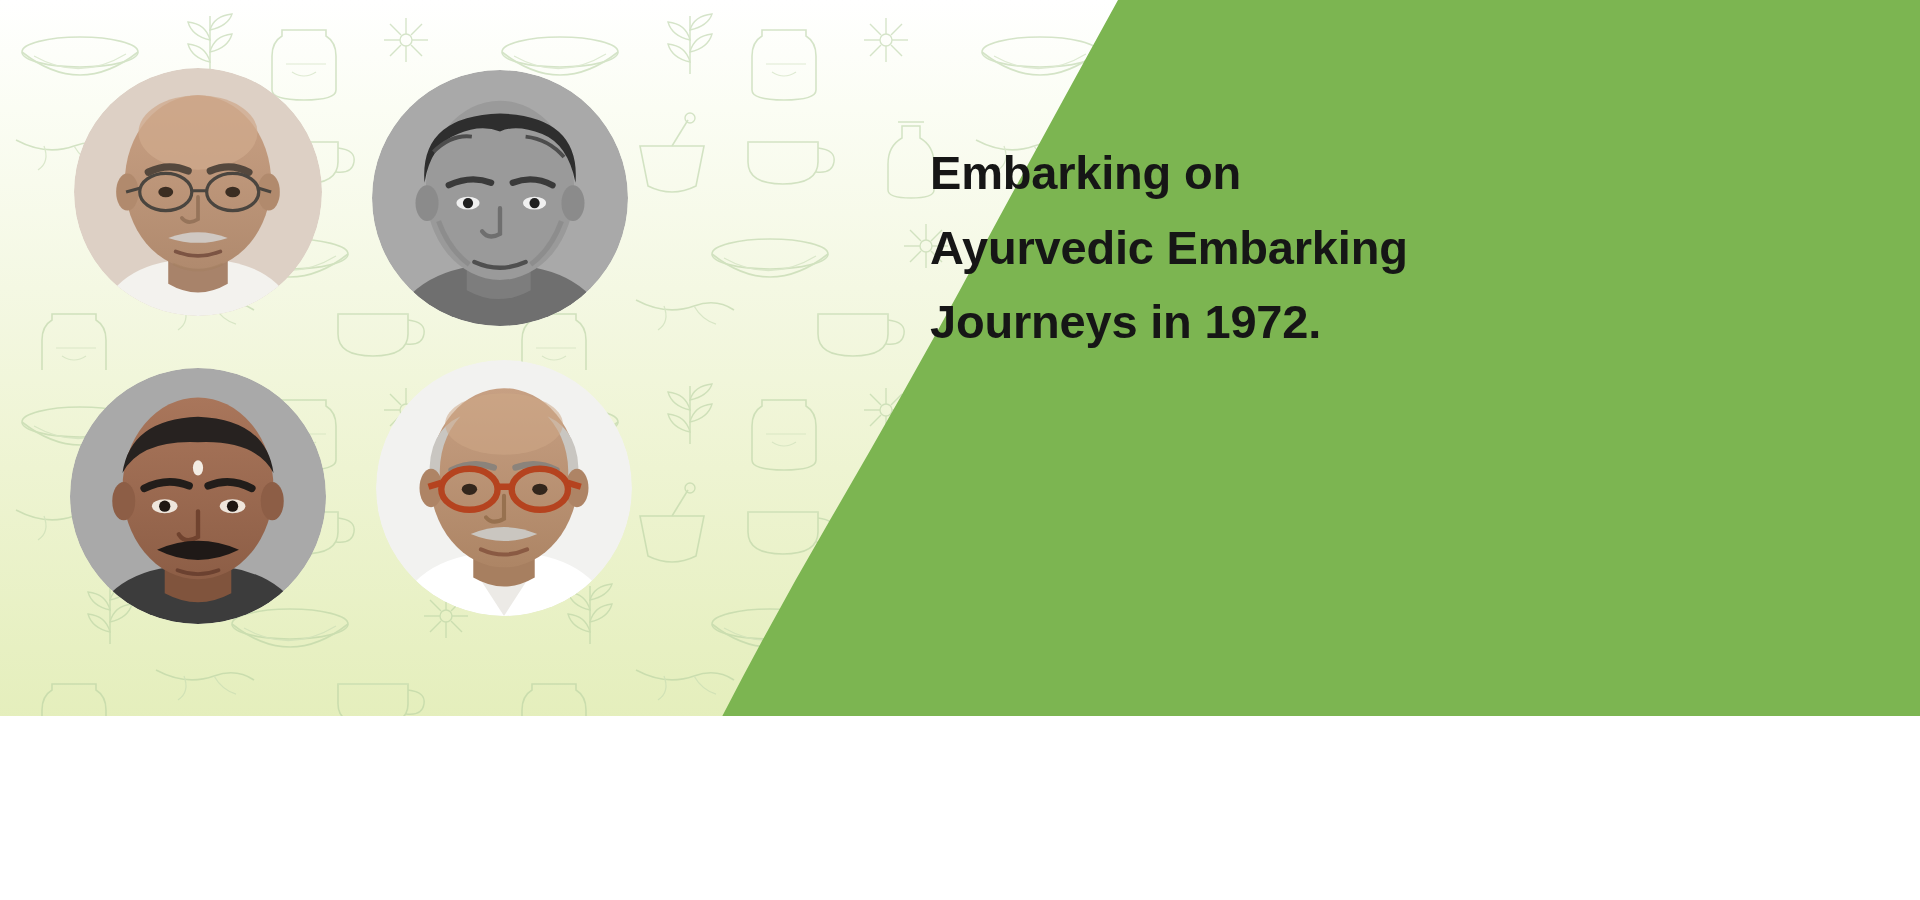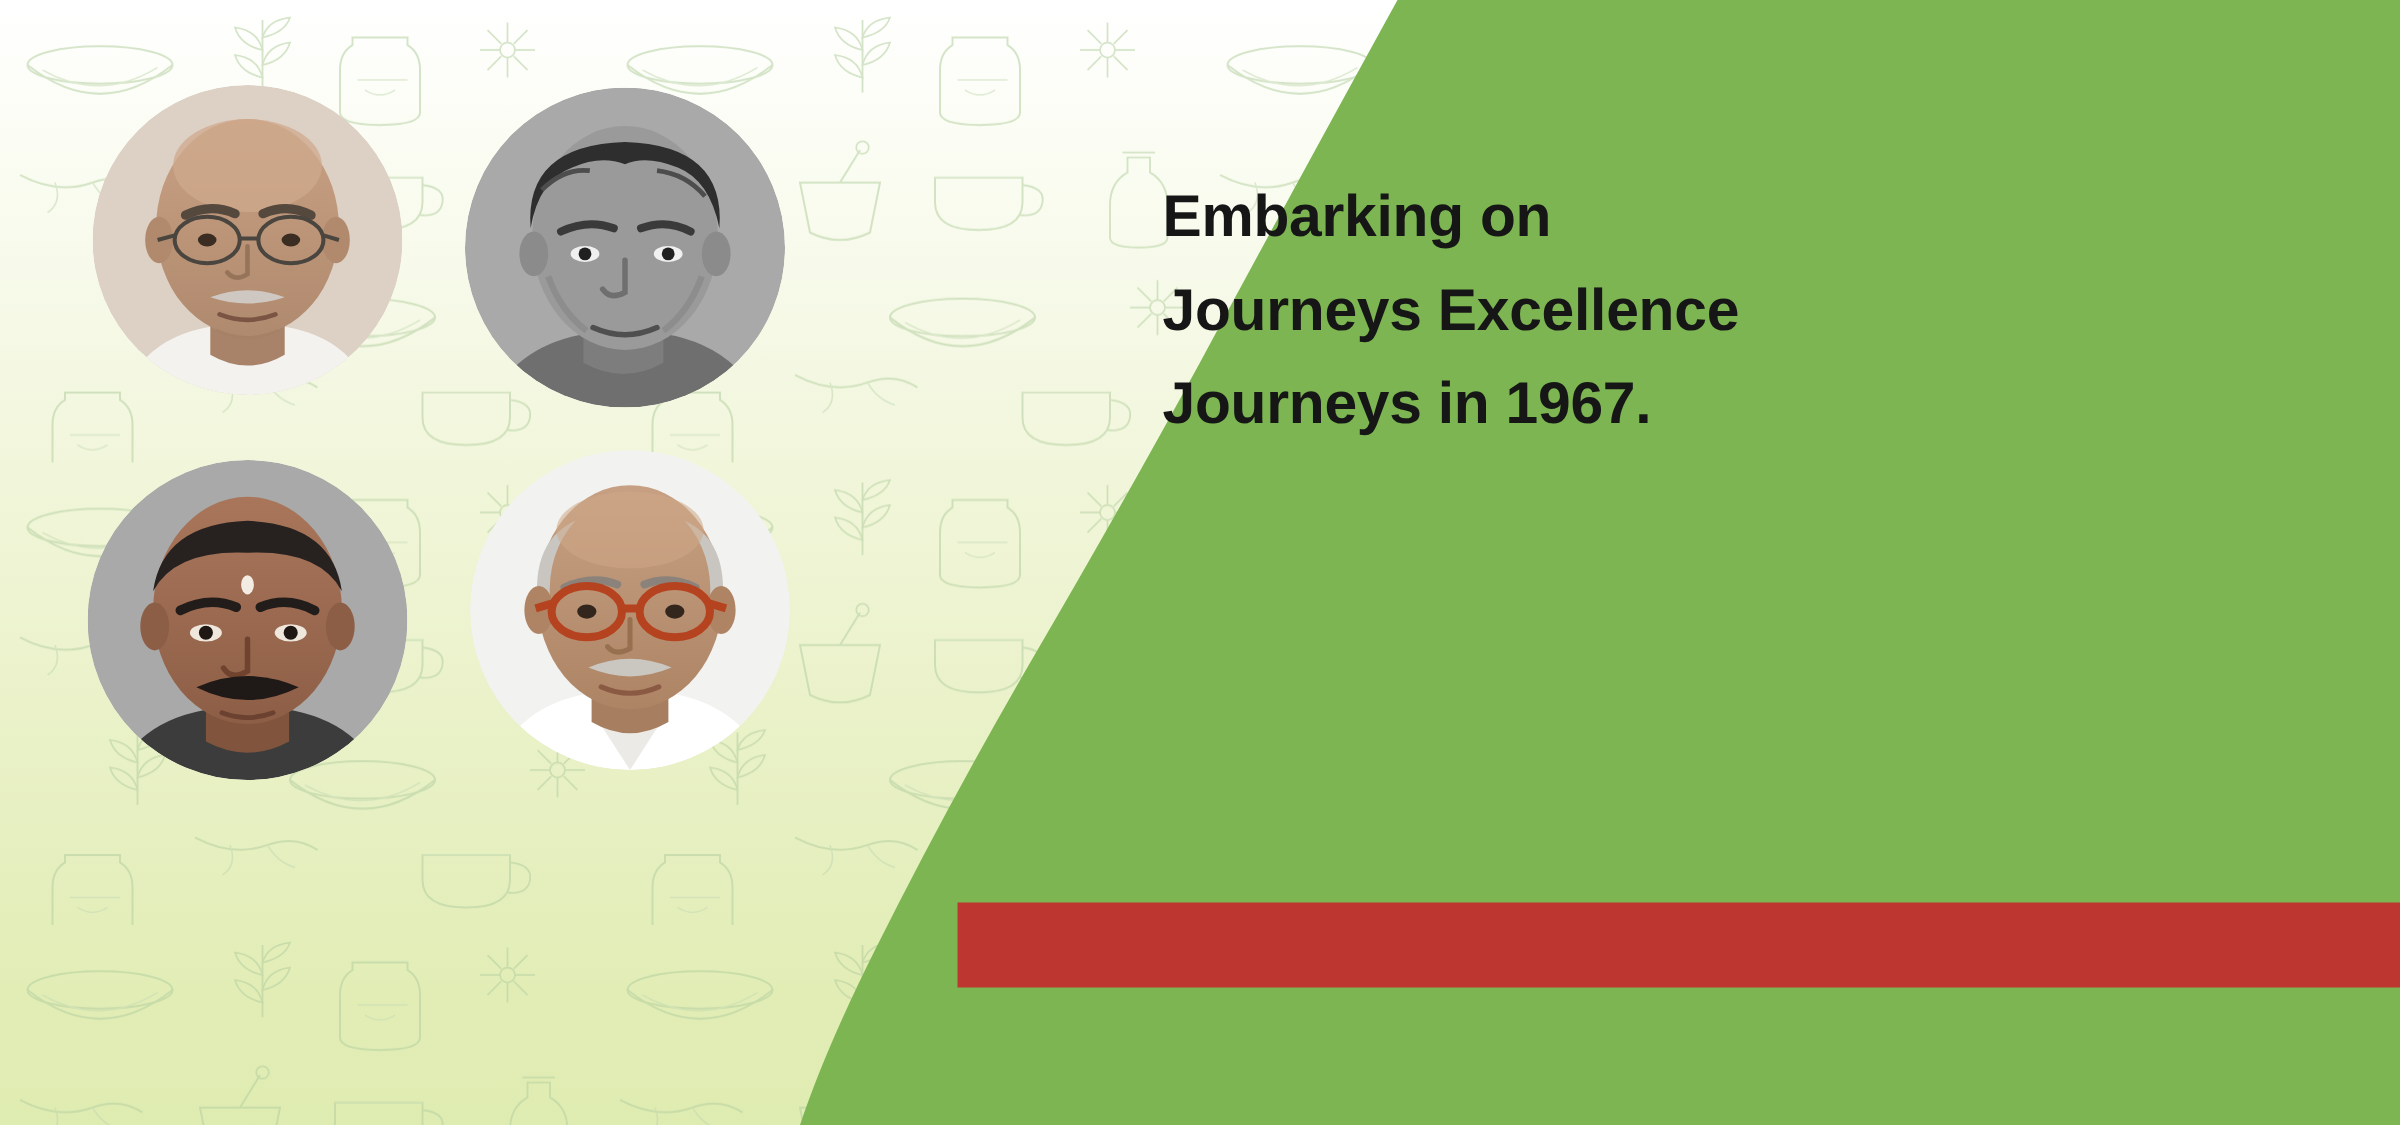--- a/index.html
+++ b/index.html
@@ -4,21 +4,21 @@
 <style>
   * { margin:0; padding:0; box-sizing:border-box; }
   html,body{
     width:1920px; height:900px; overflow:hidden;
     font-family:"Liberation Sans", sans-serif;
     background:#ffffff;
   }
 
   .banner{
     position:relative;
-    width:1920px; height:900px;
+    width:1920px; height:716px;
     overflow:hidden;
   }
 
   
   .pattern-panel{
     position:absolute; left:0; top:0;
     width:1920px; height:900px;
     background:linear-gradient(to bottom,
         #ffffff 0%,
         #fbfdf4 12%,
@@ -340,17 +340,17 @@
 
         <path d="M74 136 q26 -11 52 0 q-26 11 -52 0z" fill="#cac6c0"></path>
 
         <path d="M82 148 q18 8 36 0" stroke="#8a5a43" stroke-width="3.2" fill="none" stroke-linecap="round"></path>
       </g>
     </svg>
   </div>
 
   <div class="headline">
     <span class="ln">Embarking on</span>
-    <span class="ln">Journeys Excellence</span>
-    <span class="ln">Journeys in 1967.</span>
+    <span class="ln">Ayurvedic Embarking</span>
+    <span class="ln">Journeys in 1972.</span>
   </div>
 
 </div>
 
 </body></html>

